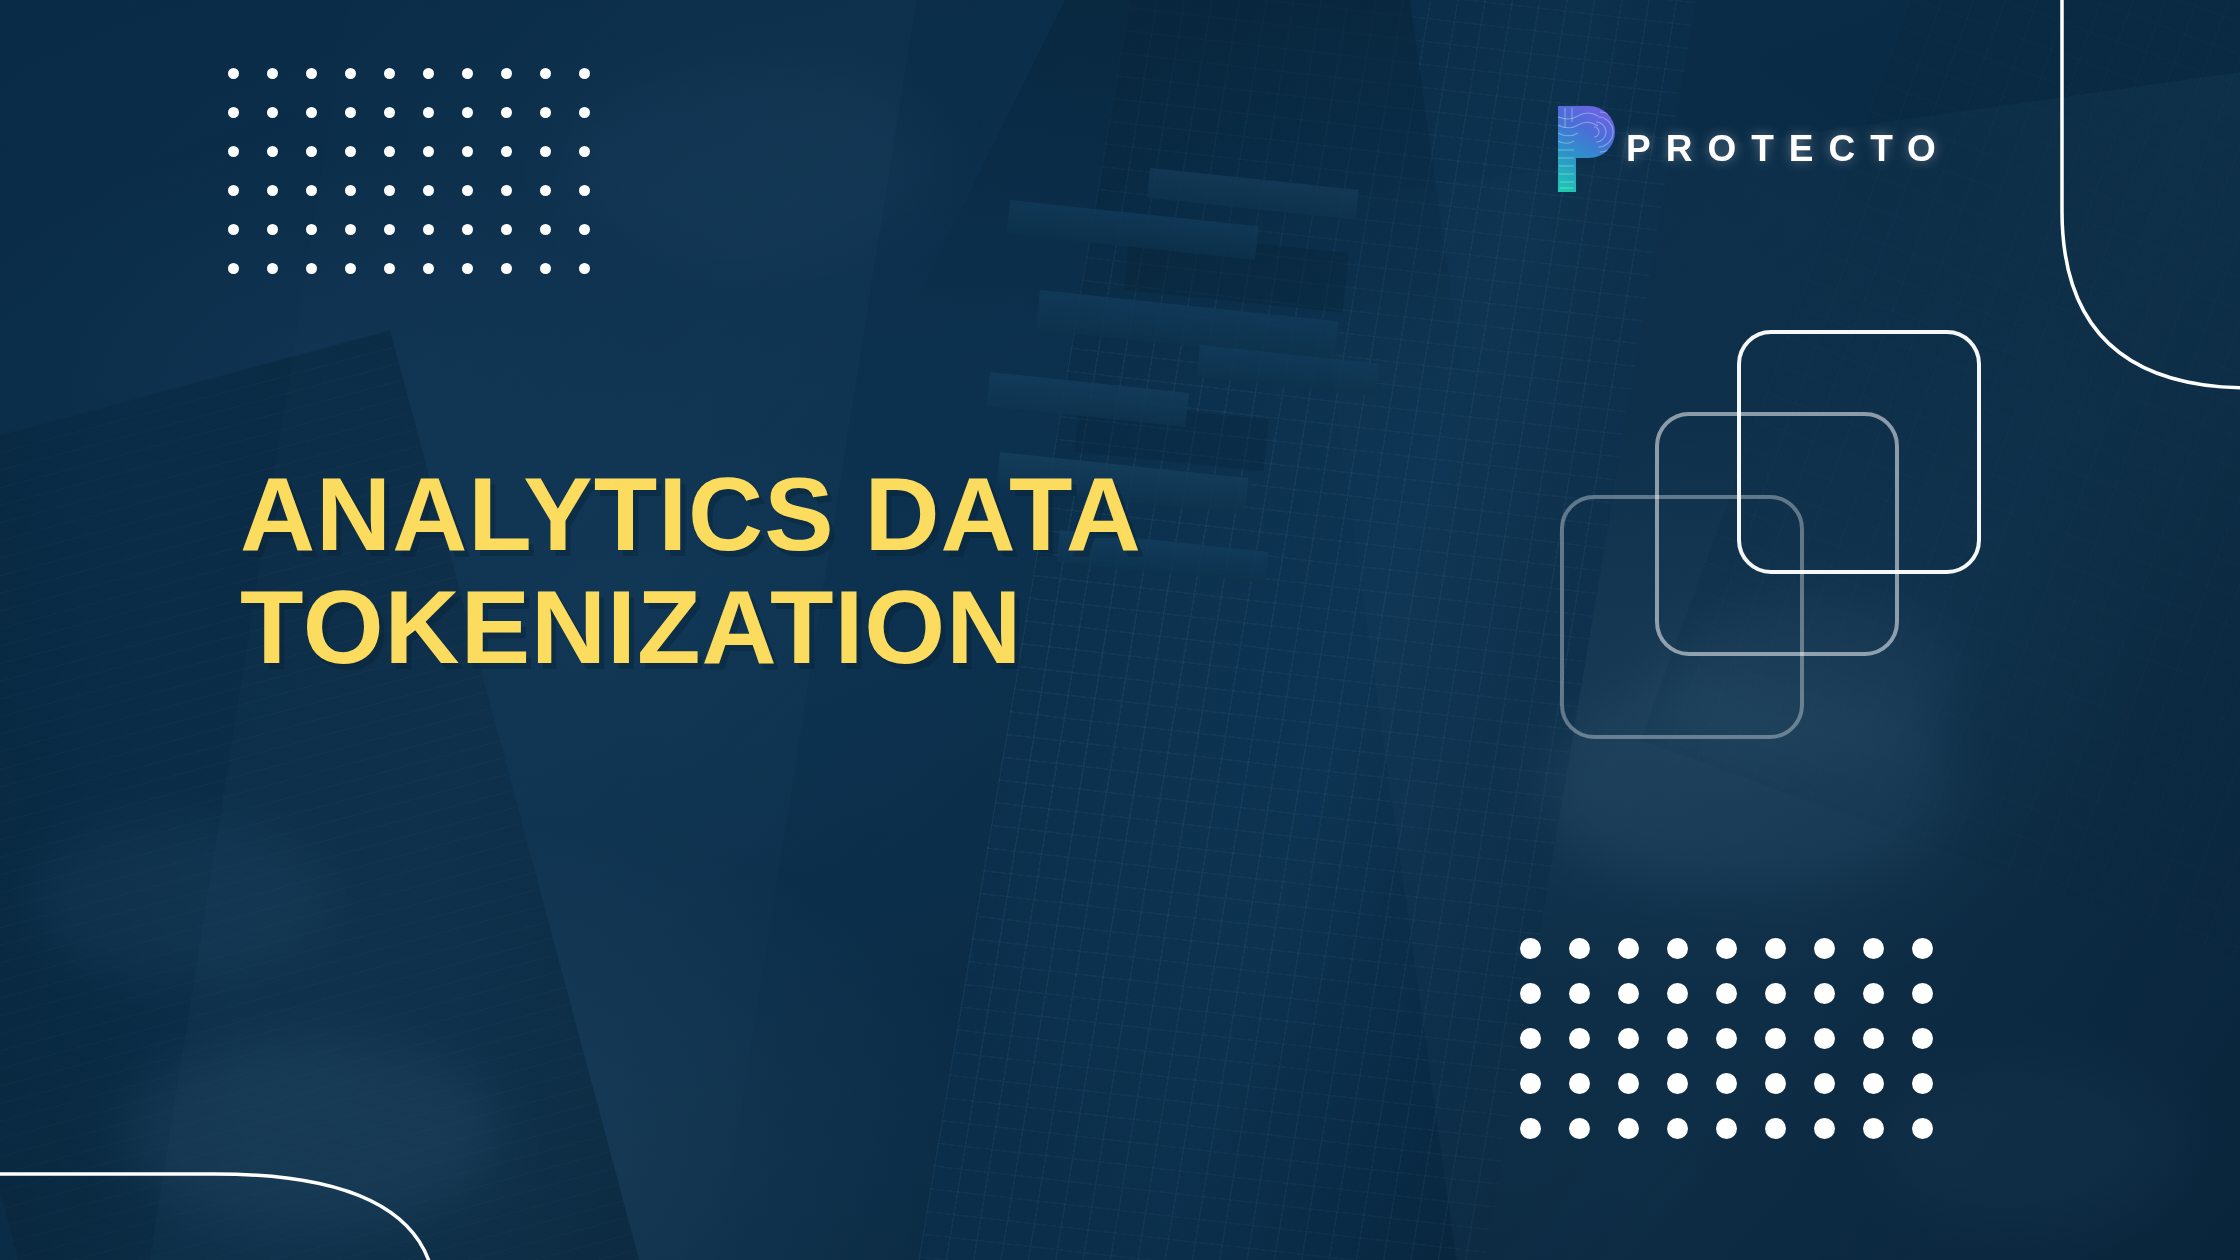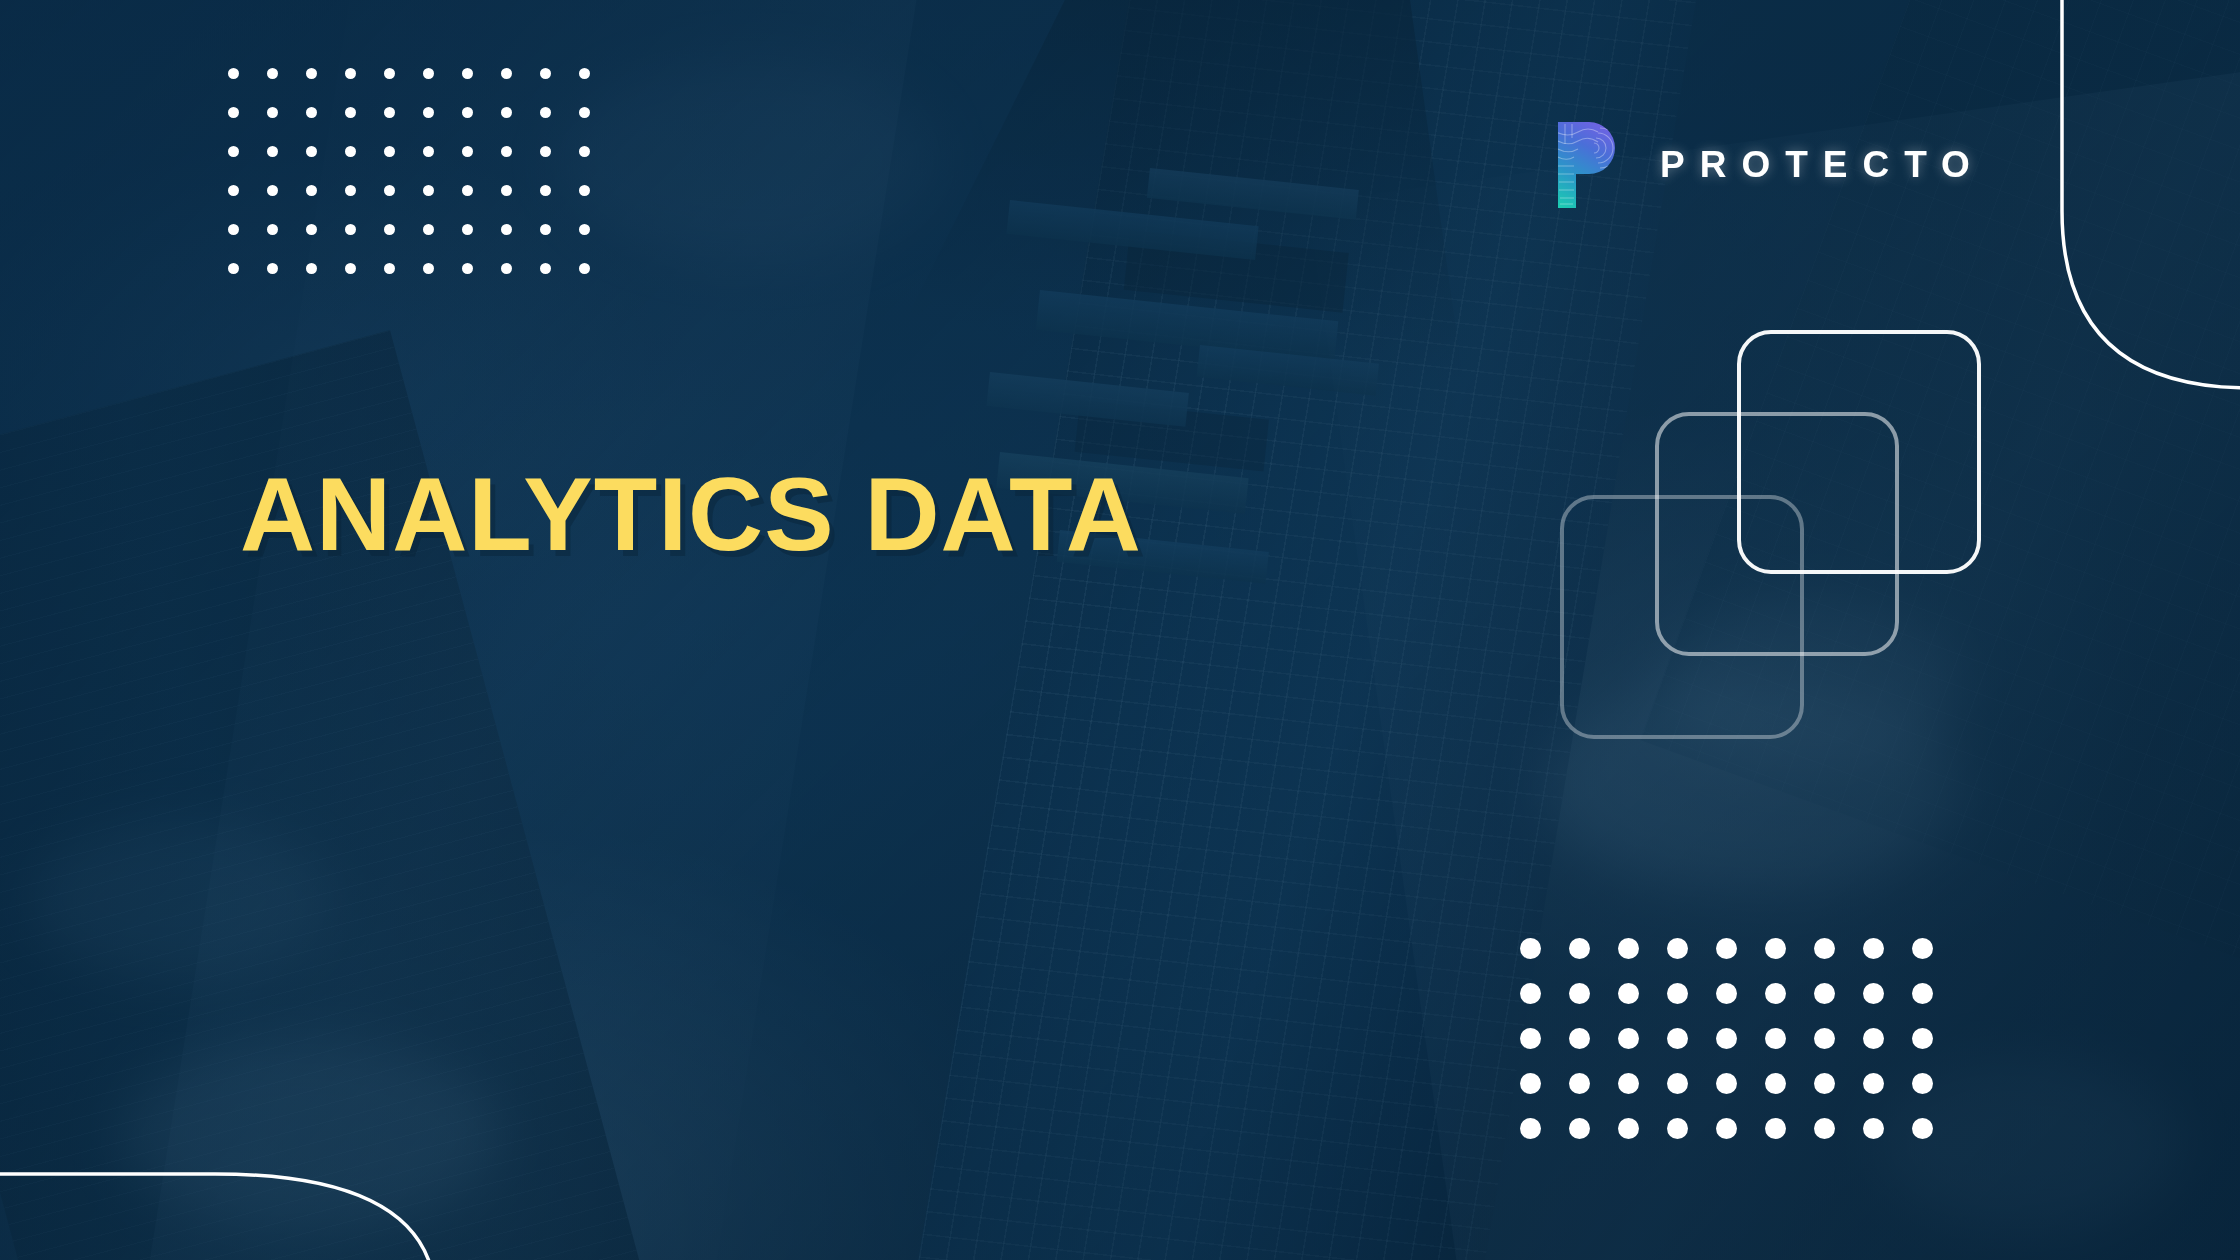--- a/index.html
+++ b/index.html
@@ -175,22 +175,22 @@
   .rsq-a{ left:1737px; top:330px; width:244px; height:244px; border-color:rgba(255,255,255,.96); }
   .rsq-b{ left:1655px; top:412px; width:244px; height:244px; border-color:rgba(255,255,255,.52); }
   .rsq-c{ left:1560px; top:495px; width:244px; height:244px; border-color:rgba(255,255,255,.34); }
 
   
   .arc{ position:absolute; }
 
   
   .logo{
     position:absolute;
-    left:1548px; top:118px;
-    display:flex; align-items:center; gap:34px;
+    left:1548px; top:102px;
+    display:flex; align-items:center; 
   }
   .logo-mark{ width:78px; height:92px; display:block; }
   .logo-word{
     color:#ffffff;
     font-size:37px;
     font-weight:700;
     letter-spacing:15px;
     line-height:1;
     white-space:nowrap;
     text-shadow:0 0 12px rgba(255,255,255,.35);
@@ -430,17 +430,18 @@
         <path d="M17 6 v20"></path>
         <path d="M24 6 v14"></path>
       </g>
     </svg>
     <span class="logo-word">PROTECTO</span>
   </div>
 
   <div class="copy">
     <div class="title-main" style="color: rgb(252, 220, 95);">
       <span class="ln">ANALYTICS DATA</span>
+      <span class="ln">TOKENIZATION</span>
     </div>
   </div>
 
 
 </div>
 
 </body></html>

